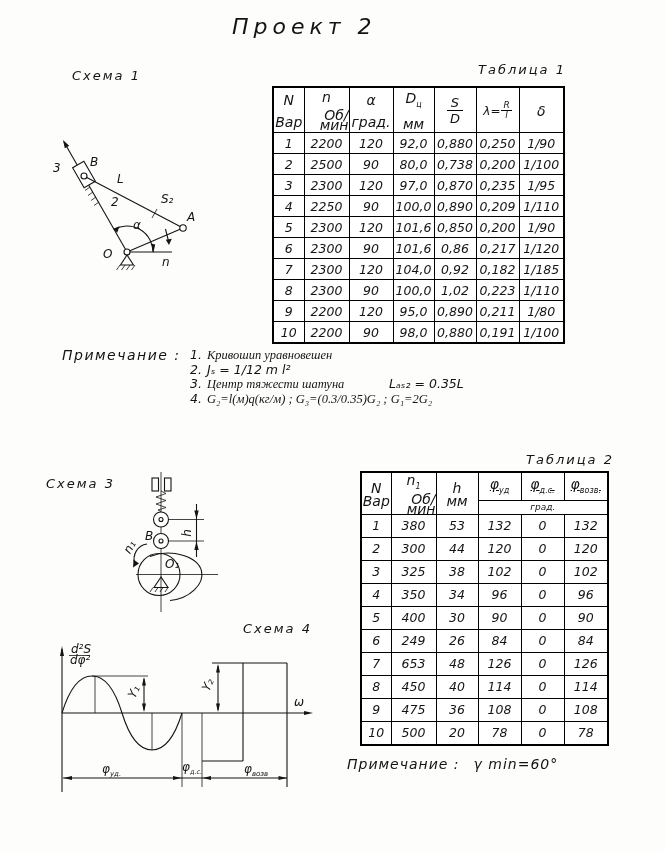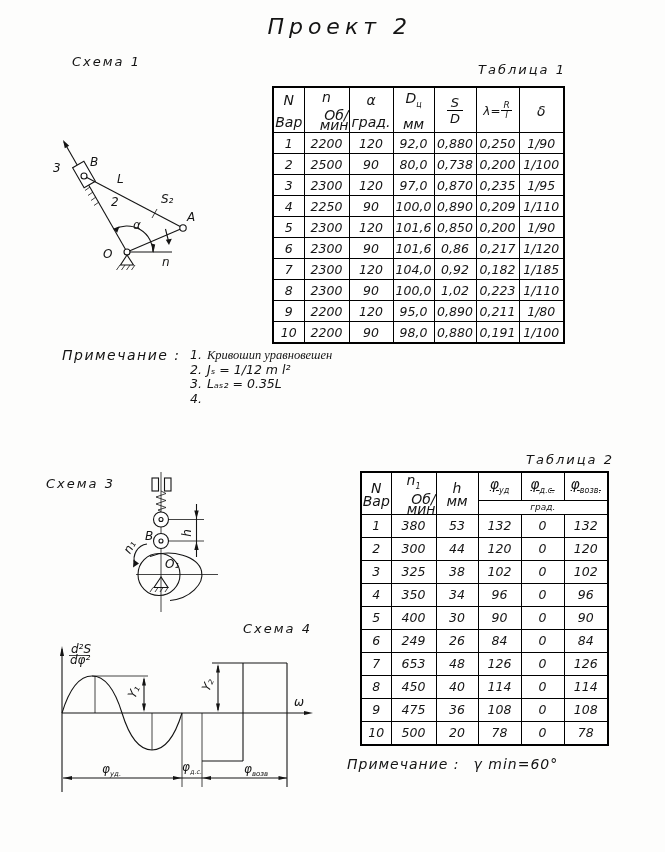--- a/index.html
+++ b/index.html
@@ -1,21 +1,21 @@
 <!DOCTYPE html>
 <html><head>
 <meta charset="utf-8">
 <style>
   html,body{margin:0;padding:0;}
   body{width:665px;height:852px;background:#fdfdfc;position:relative;
        font-family:"DejaVu Sans",sans-serif;font-style:italic;color:#141414;overflow:hidden;}
   .abs{position:absolute;}
-  .title{left:232px;top:14px;width:180px;text-align:right;font-size:22px;letter-spacing:5px;}
+  .title{left:232px;top:14px;width:180px;text-align:left;font-size:22px;letter-spacing:5px;}
   .cap{font-size:13px;letter-spacing:2px;}
-  .cap-s1{left:72px;top:54px;}
+  .cap-s1{left:72px;top:68px;}
   .cap-t1{left:478px;top:62px;}
   .cap-s3{left:46px;top:476px;}
   .cap-t2{left:526px;top:452px;}
   .cap-s4{left:243px;top:621px;}
 
   table{border-collapse:collapse;position:absolute;table-layout:fixed;background:#fff;}
   table,th,td{border:1px solid #000;}
   table{border-width:2px;}
   th,td{padding:0;text-align:center;vertical-align:middle;font-weight:normal;font-style:italic;overflow:hidden;}
   td{font-size:12.5px;height:20px;}
@@ -256,24 +256,26 @@
       <span class="note-num">1.</span>
       <span class="note-text w">Кривошип уравновешен</span>
       <span class="note-formula"></span>
     </div>
   <div class="note-row">
       <span class="note-num">2.</span>
       <span class="note-formula">Jₛ = 1/12 m l²</span>
     </div>
   <div class="note-row">
       <span class="note-num">3.</span>
+      <span class="note-text w">Центр тяжести шатуна</span>
       <span class="note-formula">Lₐₛ₂ = 0.35L</span>
     </div>
   <div class="note-row">
       <span class="note-num">4.</span>
+      <span class="note-text">G₂=l(м)q(кг/м) ; G₃=(0.3/0.35)G₂ ; G₁=2G₂</span>
       <span class="note-formula"></span>
     </div>
 </div>
 
 <svg style="left:118px;top:468px" width="114" height="150" viewBox="118 468 114 150">
   <defs>
     <pattern id="hatch" patternUnits="userSpaceOnUse" width="4" height="4">
       <path d="M0,4 L4,0" stroke="#141414" stroke-width="0.8"></path>
     </pattern>
   </defs>

